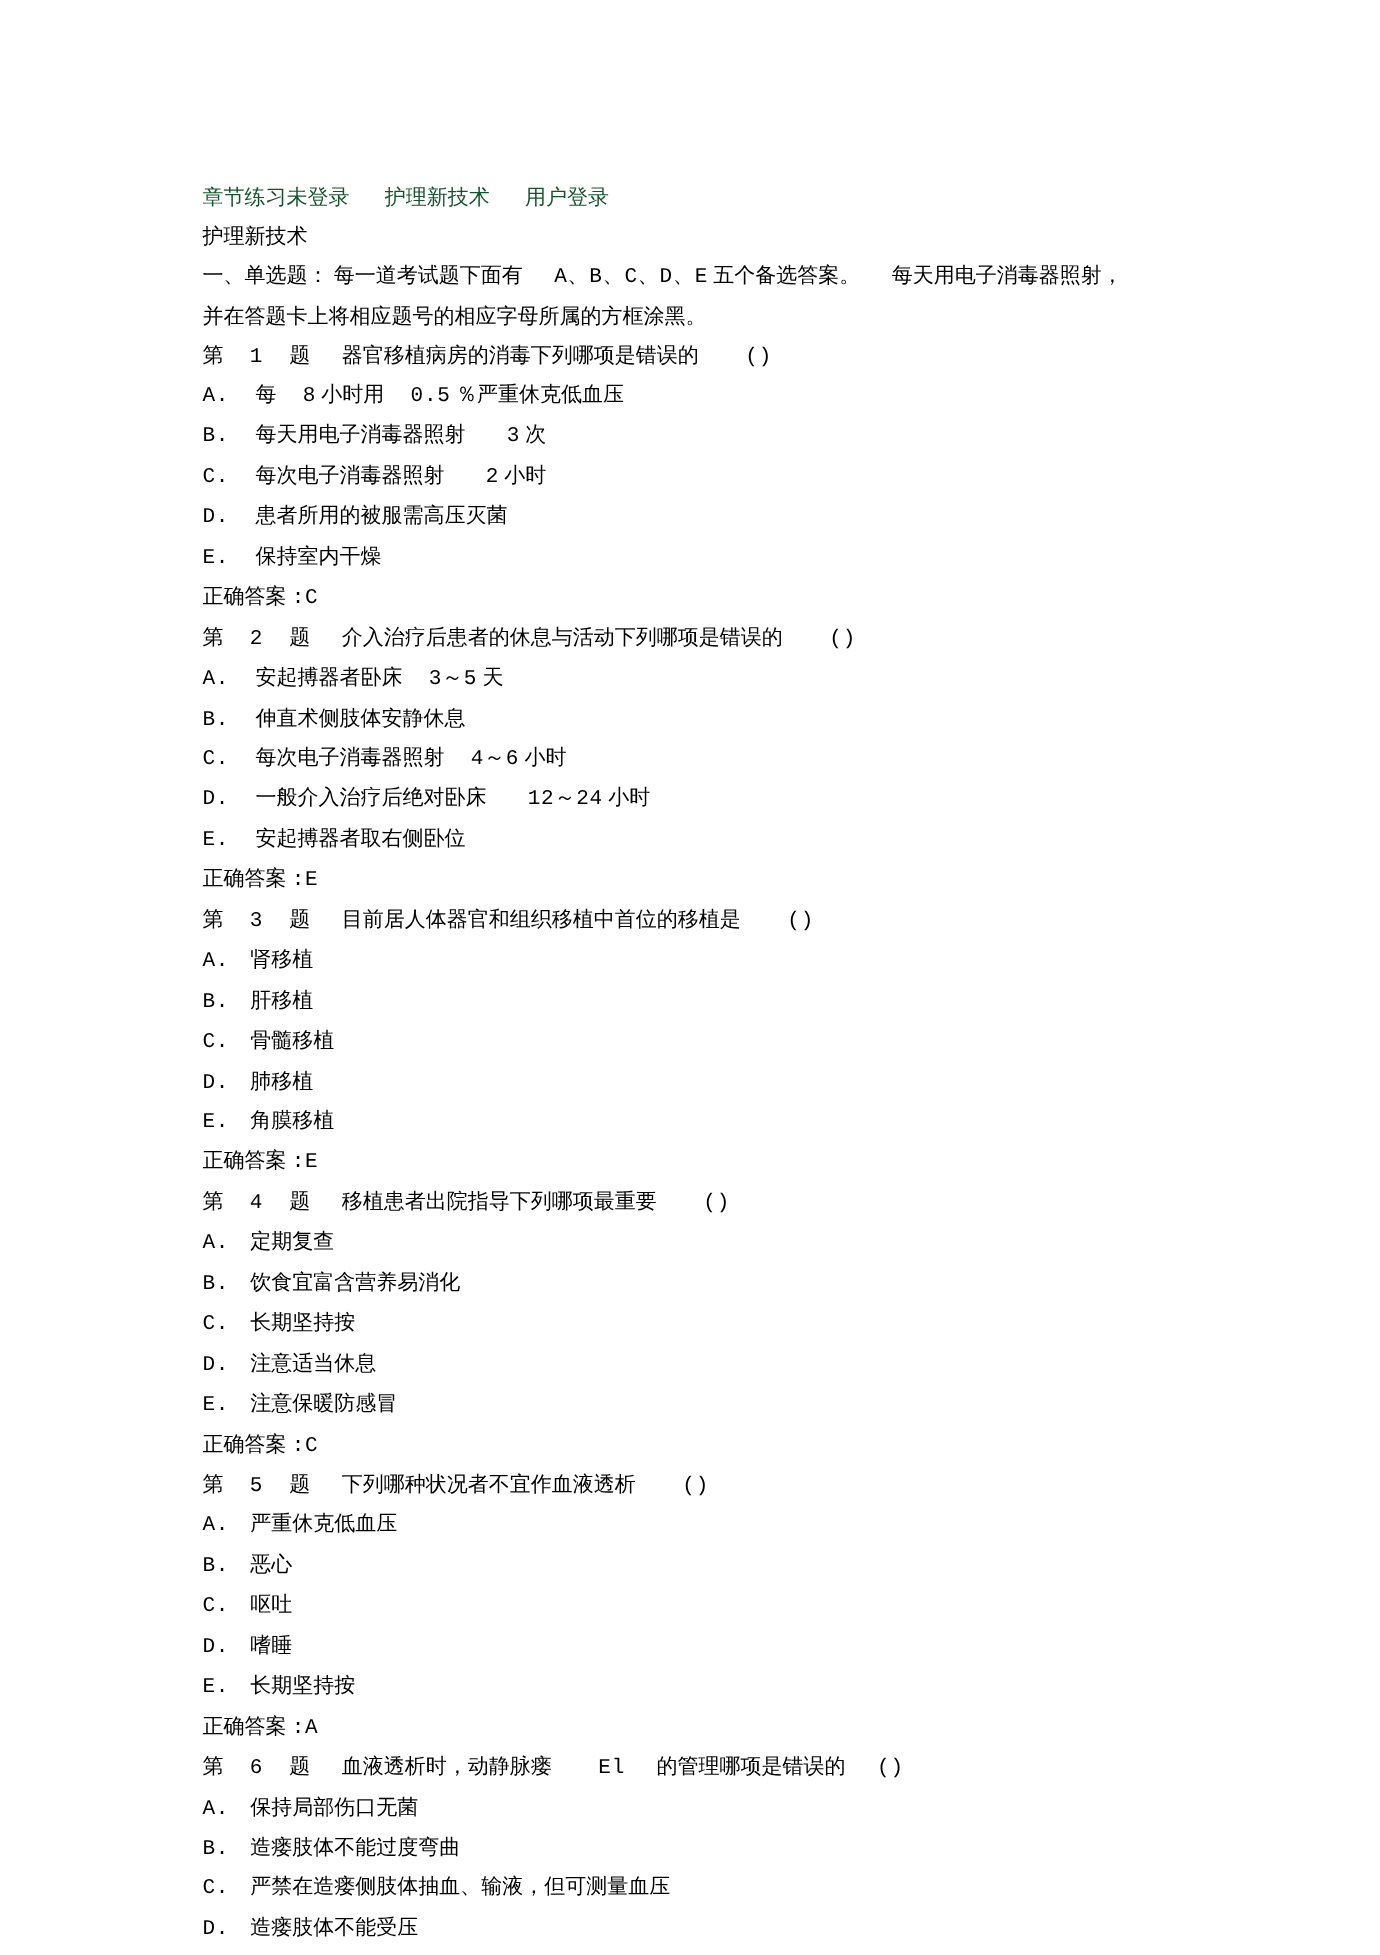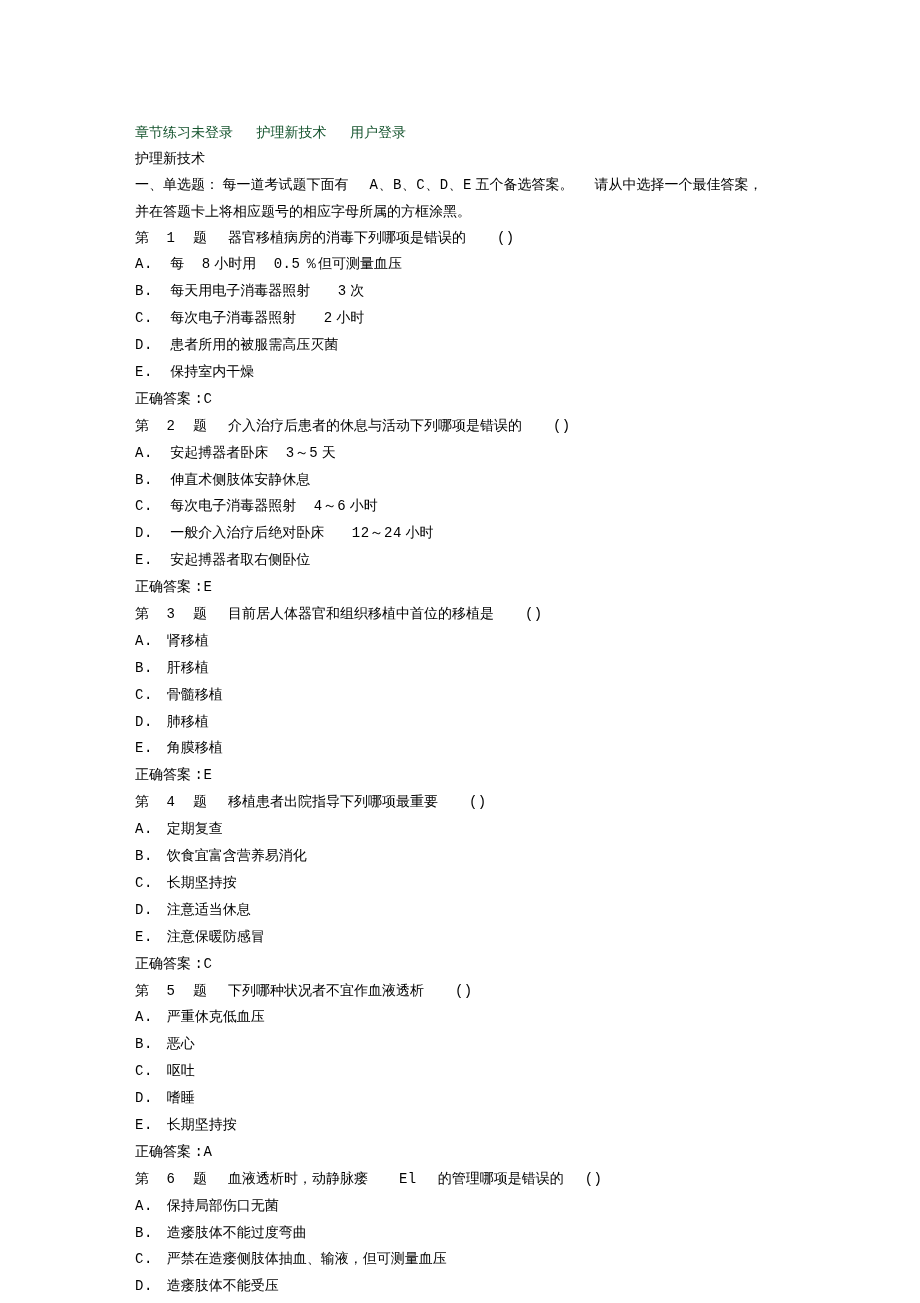--- a/index.html
+++ b/index.html
@@ -51,40 +51,40 @@
 
 <div class="line">护理新技术</div>
 
 <div class="line">
   <span>一、单选题：</span>
   <span>每一道考试题下面有</span>
   <span class="sp"></span>
   <span class="latin">A、B、C、D、E</span>
   <span>五个备选答案。</span>
   <span class="sp"></span>
-  <span>请从中选择一个最佳答案，</span>
+  <span>每天用电子消毒器照射，</span>
 </div>
 <div class="line">并在答题卡上将相应题号的相应字母所属的方框涂黑。</div>
 
 <div class="q-stem">
   <span>第</span>
   <span class="sp"></span><span class="latin">1</span><span class="sp"></span>
   <span>题</span>
   <span class="sp"></span>
   <span>器官移植病房的消毒下列哪项是错误的</span>
   <span class="sp-wide"></span>
   <span class="latin">()</span>
 </div>
 <div class="opt">
   <span class="latin">A.</span>
   <span class="sp"></span><span>每</span>
   <span class="sp"></span><span class="latin">8</span>
   <span>小时用</span>
   <span class="sp"></span><span class="latin">0.5</span>
-  <span>％但可测量血压</span>
+  <span>％严重休克低血压</span>
 </div>
 <div class="opt">
   <span class="latin">B.</span>
   <span class="sp"></span><span>每天用电子消毒器照射</span>
   <span class="sp-wide"></span><span class="latin">3</span>
   <span>次</span>
 </div>
 <div class="opt">
   <span class="latin">C.</span>
   <span class="sp"></span><span>每次电子消毒器照射</span>

